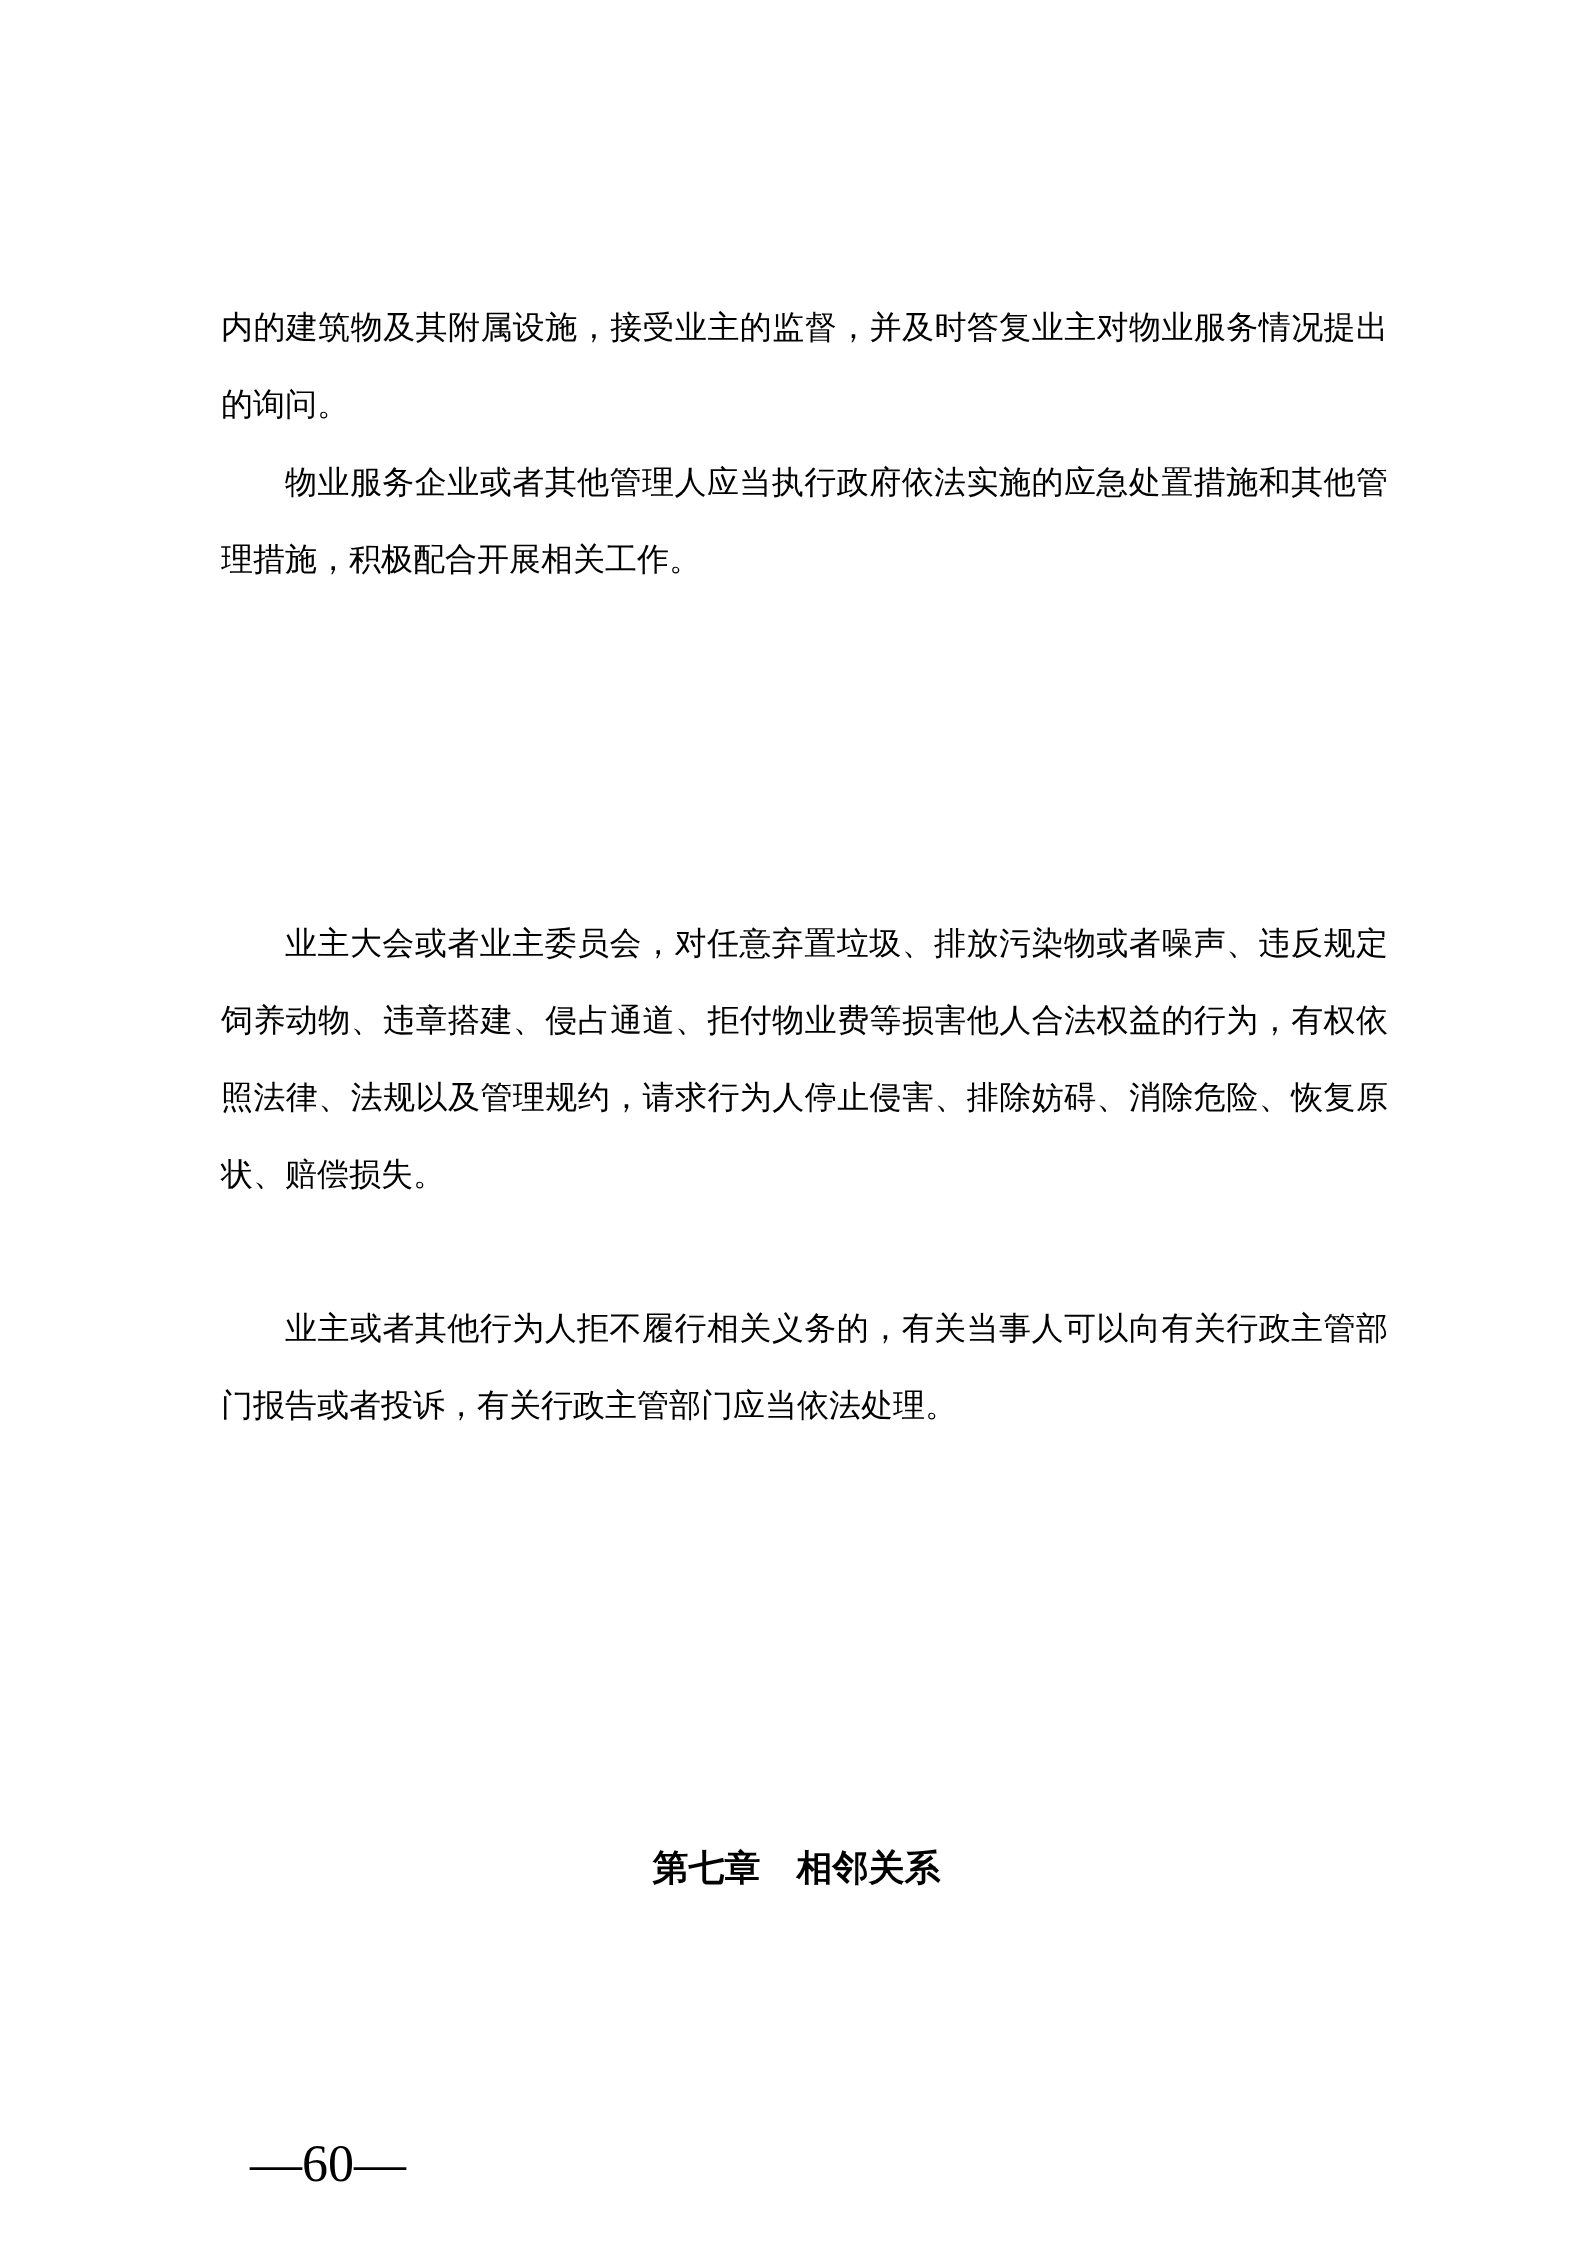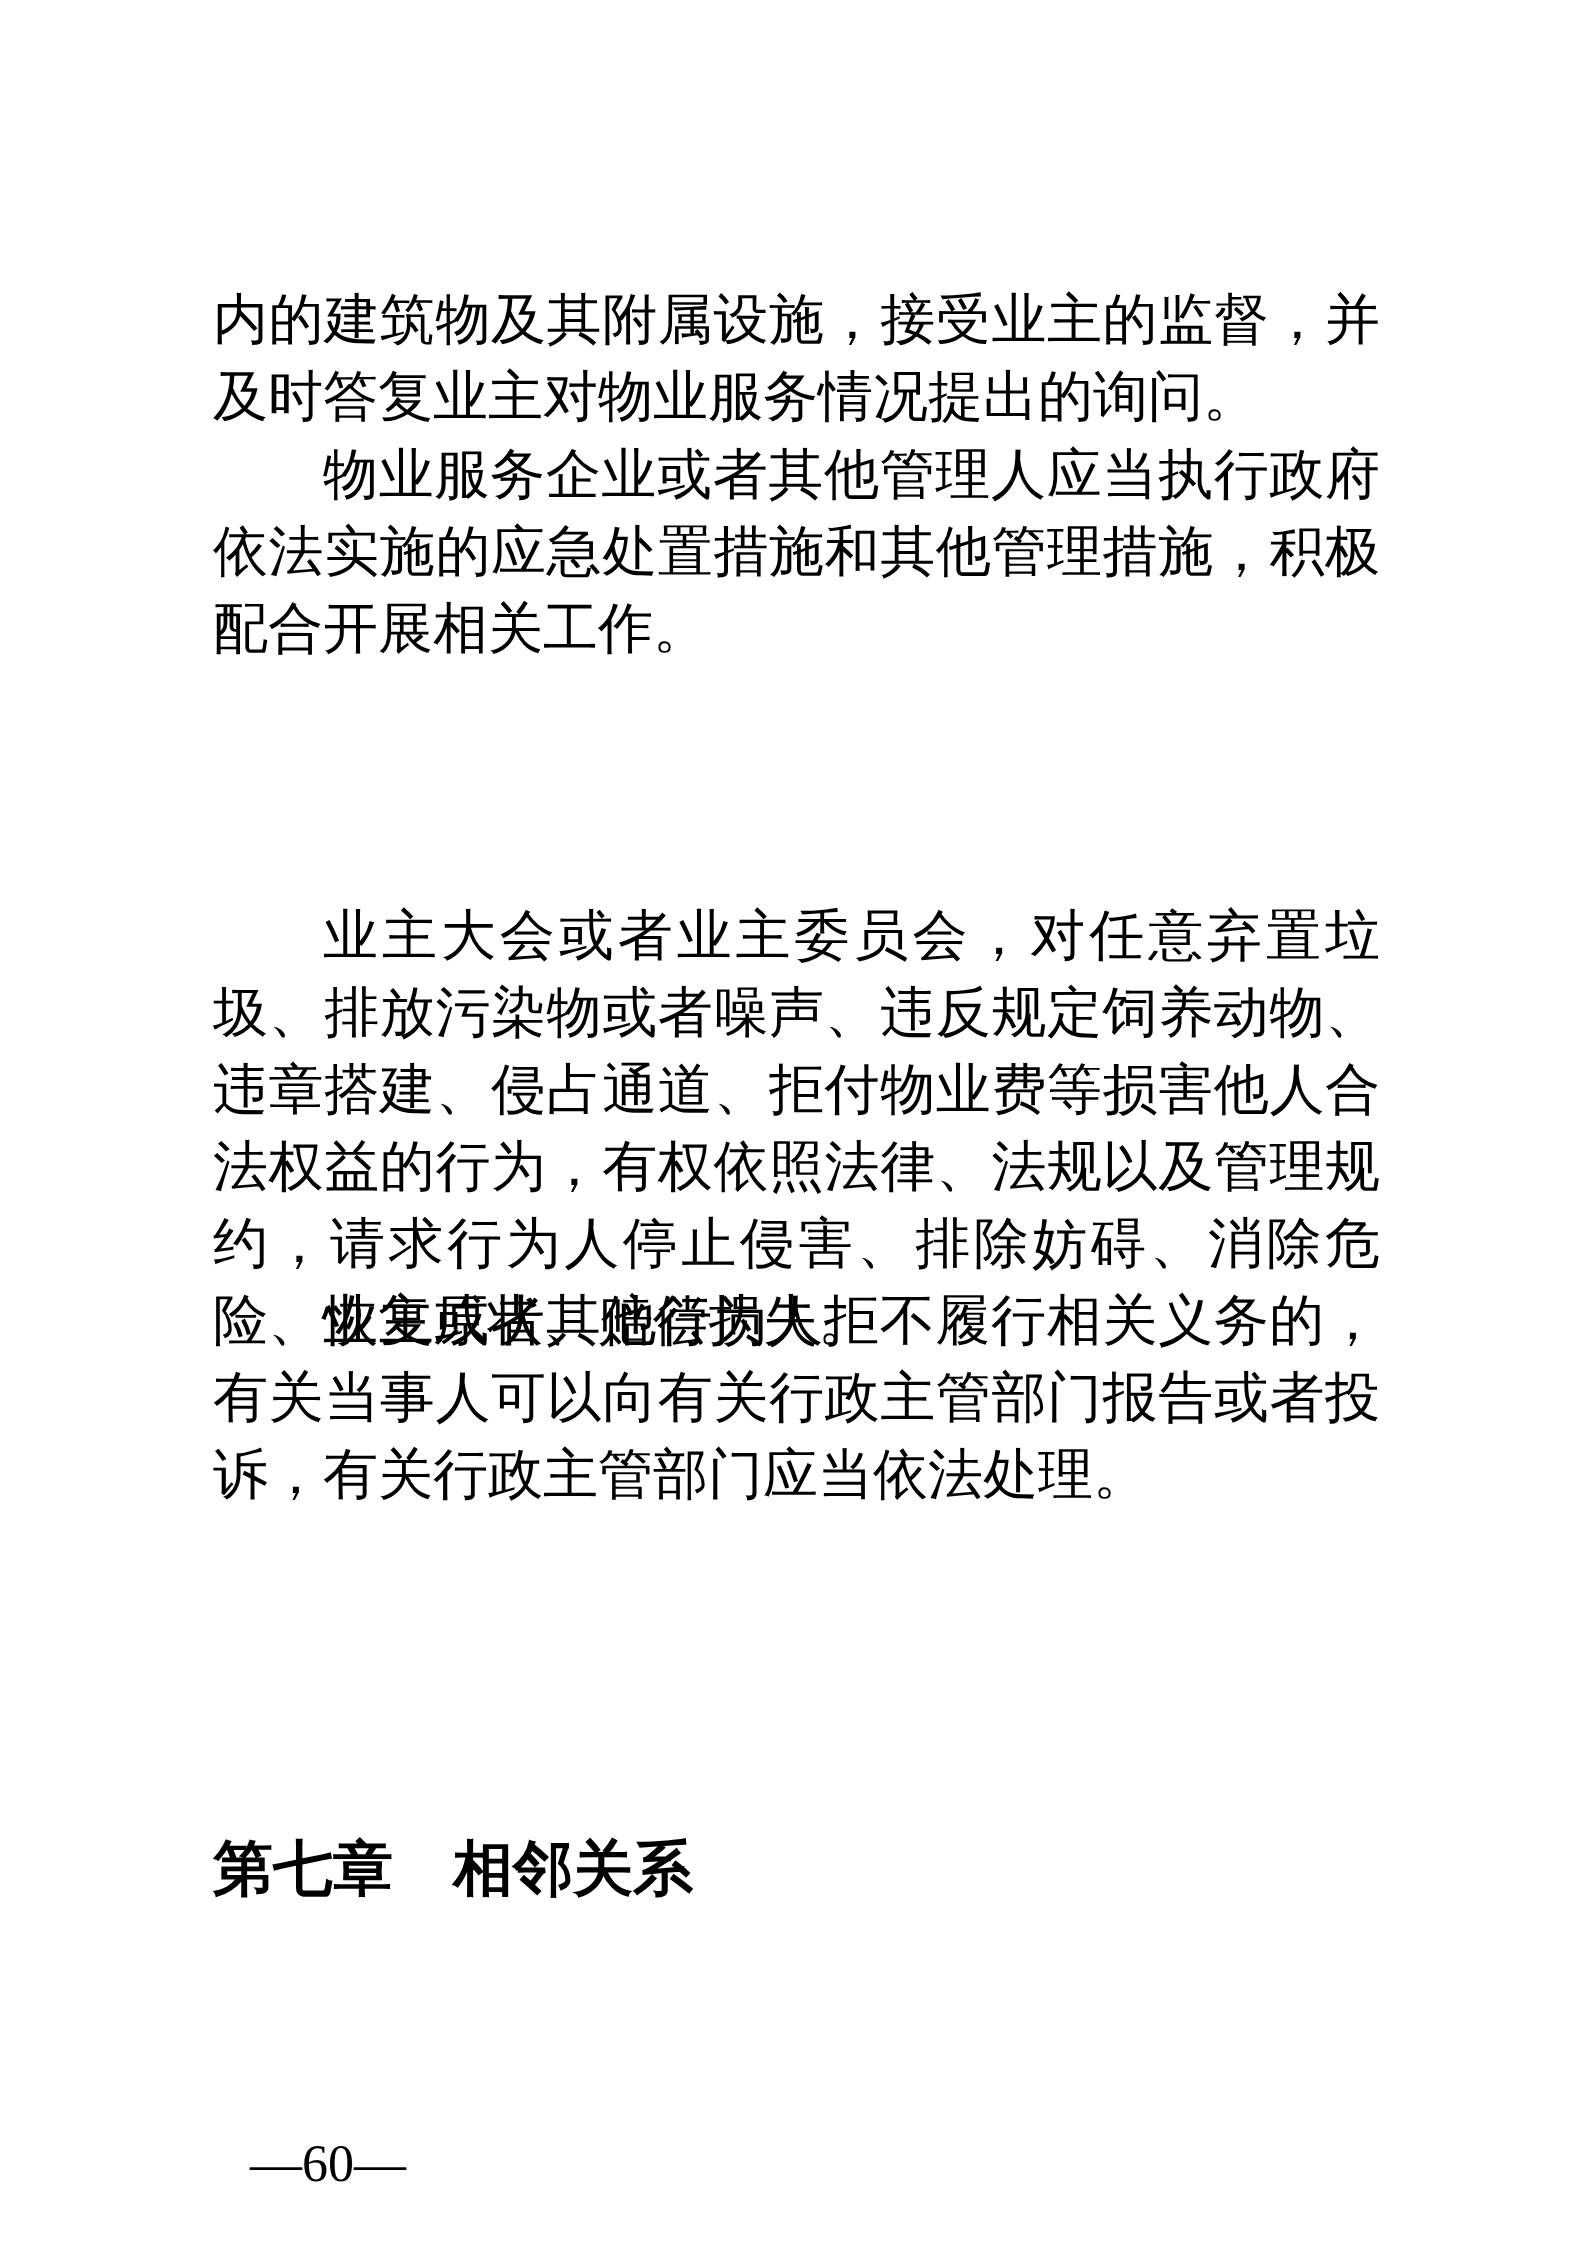--- a/index.html
+++ b/index.html
@@ -21,22 +21,22 @@
     position: absolute;
     left: 213px;
     top: 0;
     width: 1167px;
     height: 2245px;
   }
   .para {
     position: absolute;
     left: 0;
     width: 1167px;
-    margin: 0;
-    font-size: 55px;
+    margin: 8px;
+    font-size: 32px;
     line-height: 77px;
     text-align: justify;
     font-weight: 400;
     font-family: "Liberation Serif", serif;
   }
   .para.indent { text-indent: 2em; }
   .para.p0 { top: 281px; }
   .para.p1 { top: 436px; }
   .para.p2 { top: 589px; }
   .para.p3 { top: 897px; }
@@ -45,22 +45,22 @@
   .article-no {
     font-weight: 700;
     margin-right: 1.1em;
   }
   .chapter-heading {
     position: absolute;
     left: 0;
     top: 1836px;
     width: 1167px;
     margin: 0;
-    text-align: left;
-    font-size: 60px;
+    text-align: center;
+    font-size: 36px;
     line-height: 64px;
     font-weight: 700;
     font-family: "DejaVu Sans", sans-serif;
   }
   .chapter-heading .chapter-title { margin-left: 1em; }
   .page-footer {
     position: absolute;
     left: 250px;
     top: 2144px;
     font-size: 52px;

